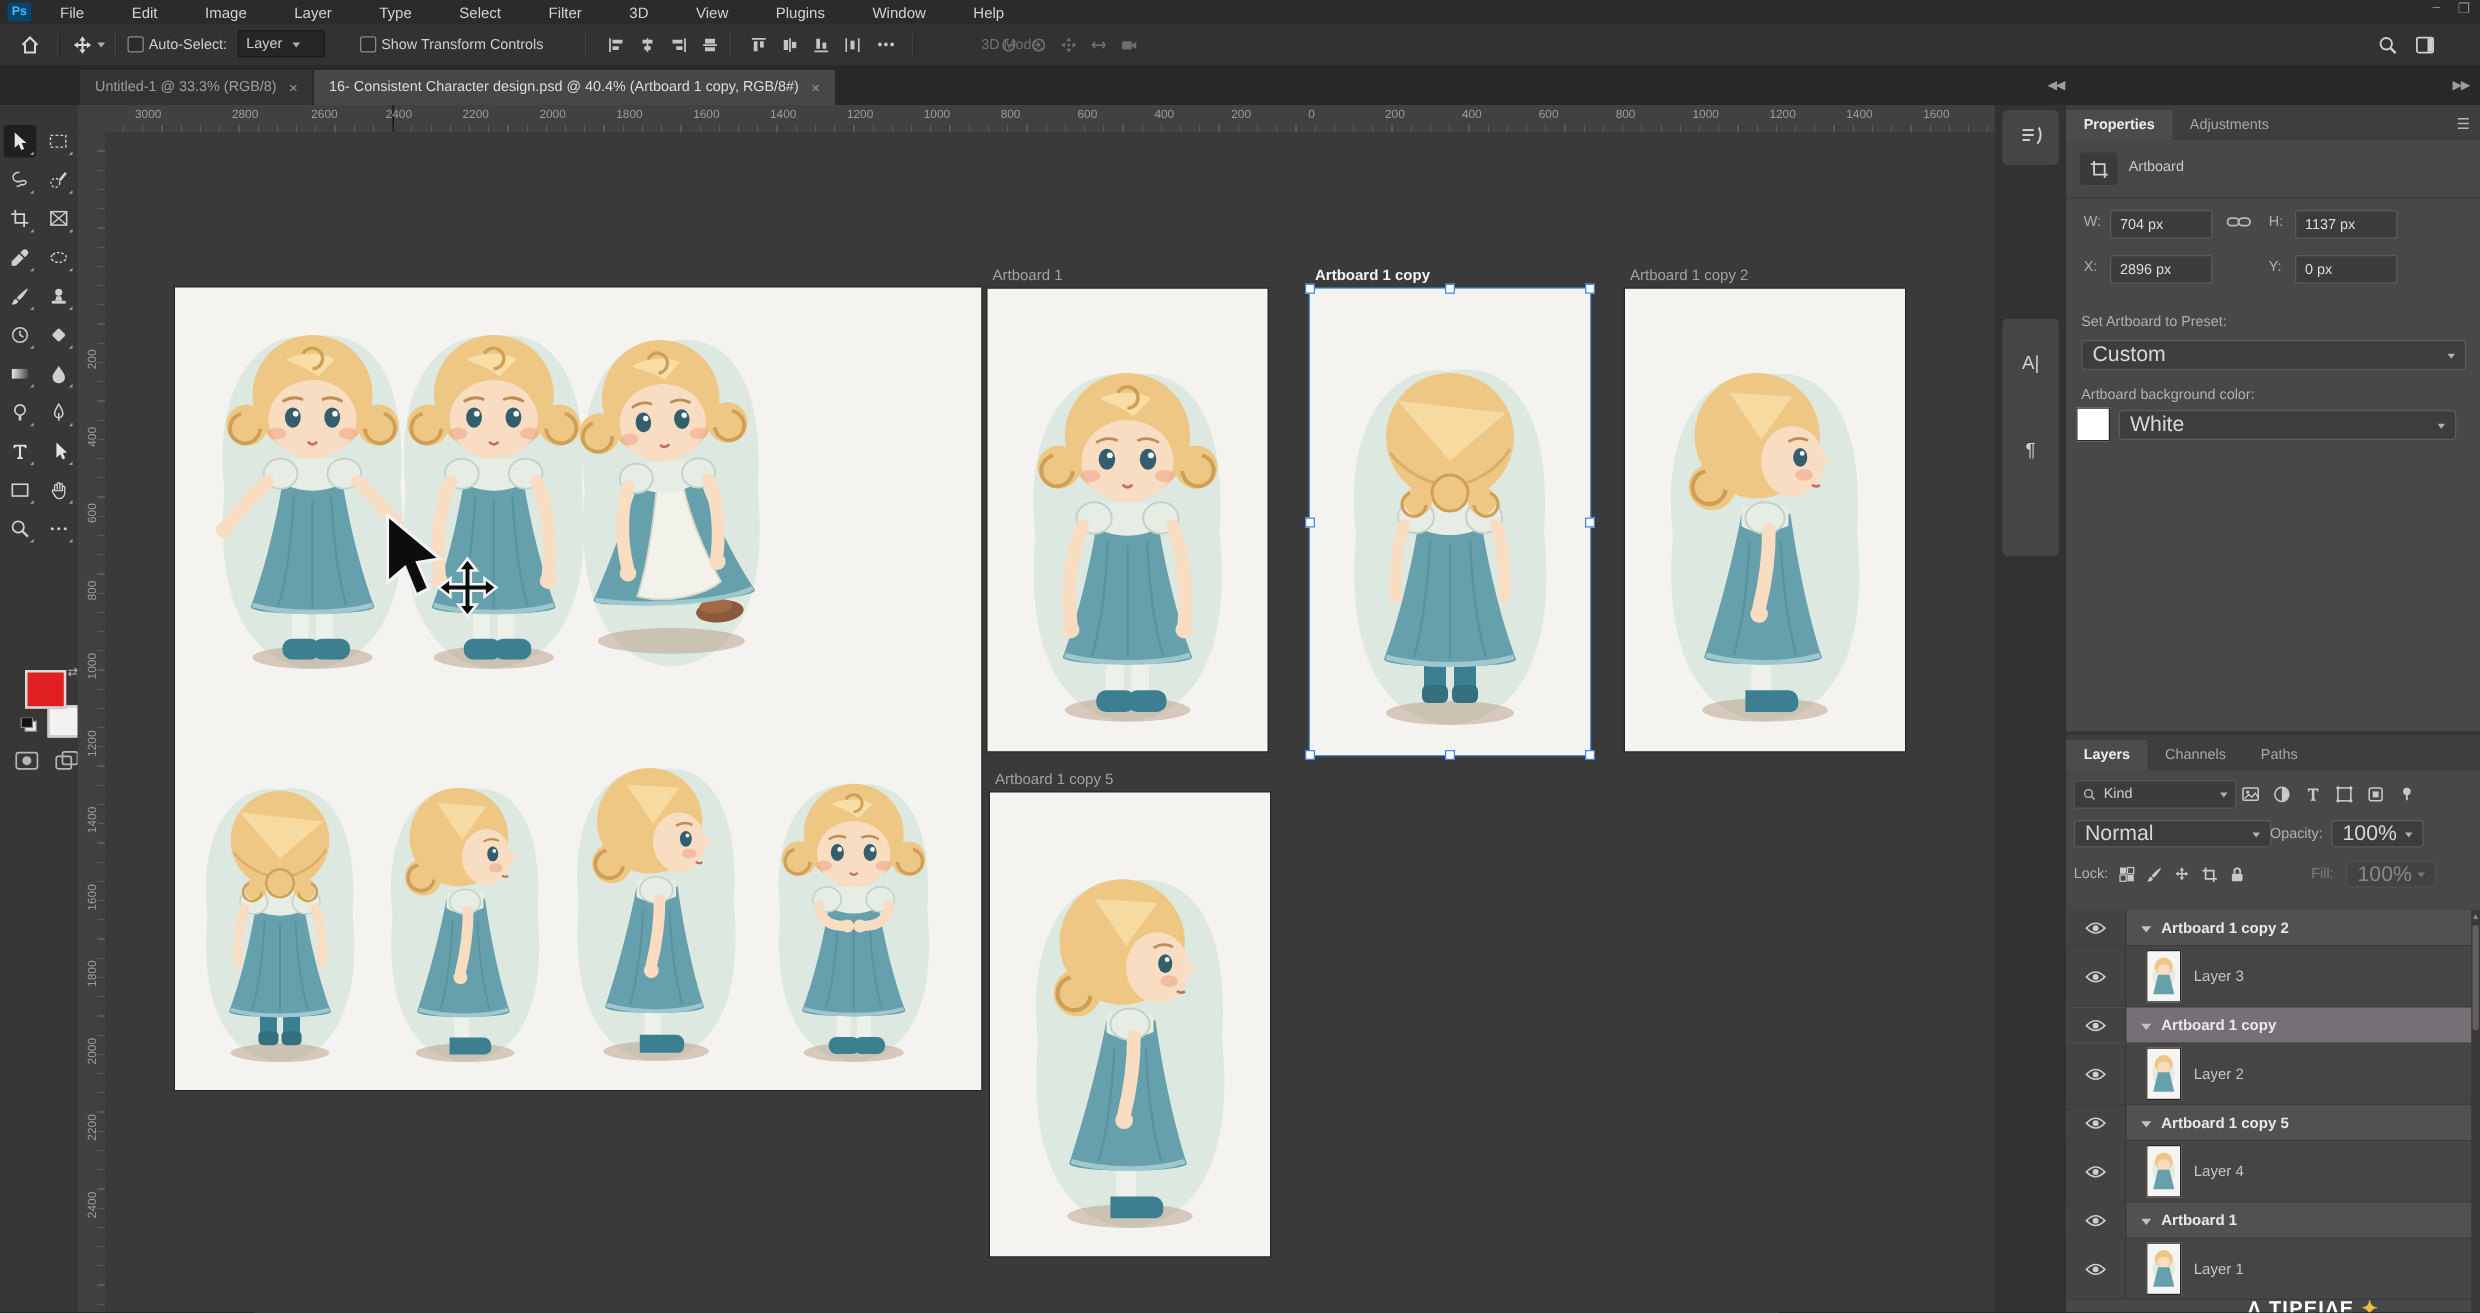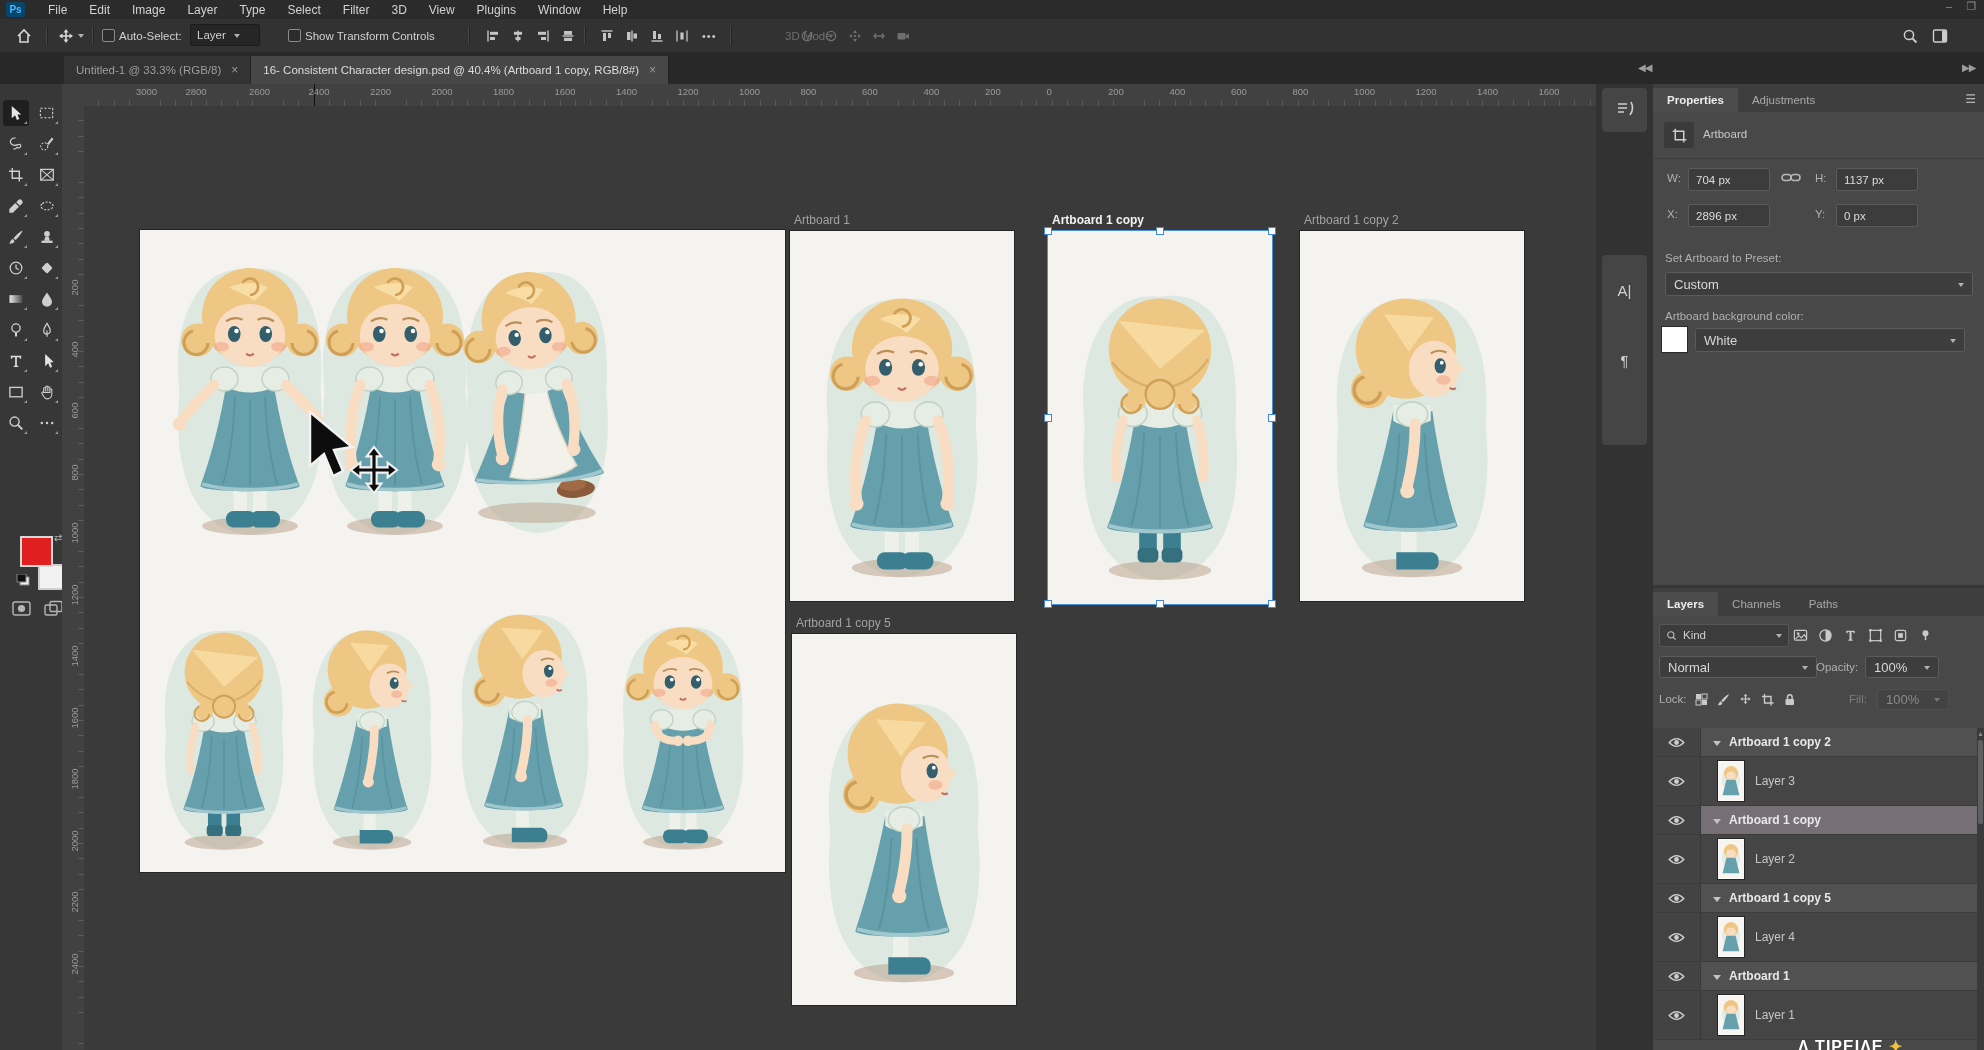--- a/index.html
+++ b/index.html
@@ -6,21 +6,21 @@
   #root{position:relative;width:1984px;height:1050px;overflow:hidden;background:#2c2c2c;
         font-family:"Liberation Sans",sans-serif;color:#d6d6d6;font-size:12px;
         -webkit-font-smoothing:antialiased;}
   .abs{position:absolute;}
   svg{display:block;}
 
   
   #menubar{left:0;top:0;width:1984px;height:19px;background:#2b2b2b;display:flex;align-items:center;}
   #pslogo{width:19px;height:15px;margin-left:6px;background:#07456b;color:#4db8ff;font-size:10px;
           font-weight:bold;display:flex;align-items:center;justify-content:center;border-radius:2px;}
-  #menu-items{display:flex;align-items:center;margin-left:12px;gap:0;}
+  #menu-items{display:flex;align-items:center;margin-left:12px;gap:16px;}
   #menu-items span{padding:2px 11px;color:#d2d2d2;font-size:12px;cursor:default;}
   #winctl{position:absolute;right:8px;top:0;display:flex;gap:14px;color:#8c8c8c;font-size:11px;}
 
   
   #optionsbar{left:0;top:19px;width:1984px;height:33px;background:#323232;border-bottom:1px solid #232323;}
   .ob{position:absolute;top:0;height:33px;display:flex;align-items:center;}
   .ob-sep{position:absolute;top:7px;width:1px;height:19px;background:#454545;border-right:1px solid #252525;}
   .ob-label{font-size:11.5px;color:#cfcfcf;white-space:nowrap;}
   .ob-label.dim{color:#6f6f6f;}
   .ob-check{width:11px;height:11px;border:1px solid #8b8b8b;border-radius:2px;background:#2c2c2c;}
@@ -83,21 +83,21 @@
 
   .ptabs{position:absolute;left:0;width:331px;height:28px;background:#3e3e3e;display:flex;align-items:flex-end;}
   .ptab{height:24px;display:flex;align-items:center;padding:0 14px;font-size:11.5px;color:#a8a8a8;}
   .ptab.active{background:#4c4c4c;color:#ececec;font-weight:bold;}
   .phamb{position:absolute;right:8px;top:8px;color:#b5b5b5;font-size:12px;letter-spacing:0;}
 
   .flabel{font-size:11.5px;color:#b0b0b0;}
   .field{position:absolute;height:21px;background:#3c3c3c;border:1px solid #5b5b5b;border-radius:2px;
          display:flex;align-items:center;padding:0 7px;font-size:11.5px;color:#dcdcdc;}
   .pselect{position:absolute;height:22px;background:#3d3d3d;border:1px solid #5b5b5b;border-radius:3px;
-           display:flex;align-items:center;justify-content:space-between;padding:0 8px;font-size:13px;color:#d8d8d8;}
+           display:flex;align-items:center;justify-content:space-between;padding:0 8px;font-size:17px;color:#d8d8d8;}
 
   #layers-tabs{top:504px;}
   .lrow{position:absolute;left:0;width:331px;display:flex;align-items:center;padding-left:38px;}
   .kindbox{position:absolute;left:6px;width:116px;height:21px;background:#3c3c3c;border:1px solid #565656;border-radius:2px;
            display:flex;align-items:center;gap:6px;padding:0 6px;font-size:11.5px;color:#cfcfcf;}
   .fico{width:22px;display:flex;justify-content:center;}
   .fico svg{width:15px;height:15px;}
   .lockico svg{width:13px;height:13px;}
   #layer-list{position:absolute;left:0;width:331px;overflow:hidden;}
   .grow{position:relative;width:331px;height:28px;background:#515151;display:flex;align-items:center;border-bottom:1px solid #3c3c3c;}
@@ -478,21 +478,21 @@
       <svg viewBox="0 0 19 17">
           <rect x="1" y="5" width="12" height="10" rx="1.5" fill="none" stroke="#b5b5b5" stroke-width="1.4"></rect>
           <rect x="6" y="1.5" width="12" height="10" rx="1.5" fill="none" stroke="#b5b5b5" stroke-width="1.4"></rect>
         </svg>
     </div>
   </div>
 
   <div id="ruler-corner" class="abs"></div>
   <div id="hruler" class="abs">
       <div id="hmarker" style="left:230px"></div>
-      <span class="rlab" style="left: 52px; top: 2px;">3000</span>
+      <span class="rlab" style="left: 24px; top: 2px;">3000</span>
       <span class="rlab" style="left: 101.5px; top: 2px;">2800</span>
       <span class="rlab" style="left: 165px; top: 2px;">2600</span>
       <span class="rlab" style="left: 224.5px; top: 2px;">2400</span>
       <span class="rlab" style="left: 286px; top: 2px;">2200</span>
       <span class="rlab" style="left: 347.5px; top: 2px;">2000</span>
       <span class="rlab" style="left: 409px; top: 2px;">1800</span>
       <span class="rlab" style="left: 470.5px; top: 2px;">1600</span>
       <span class="rlab" style="left: 532px; top: 2px;">1400</span>
       <span class="rlab" style="left: 593.5px; top: 2px;">1200</span>
       <span class="rlab" style="left: 655px; top: 2px;">1000</span>

